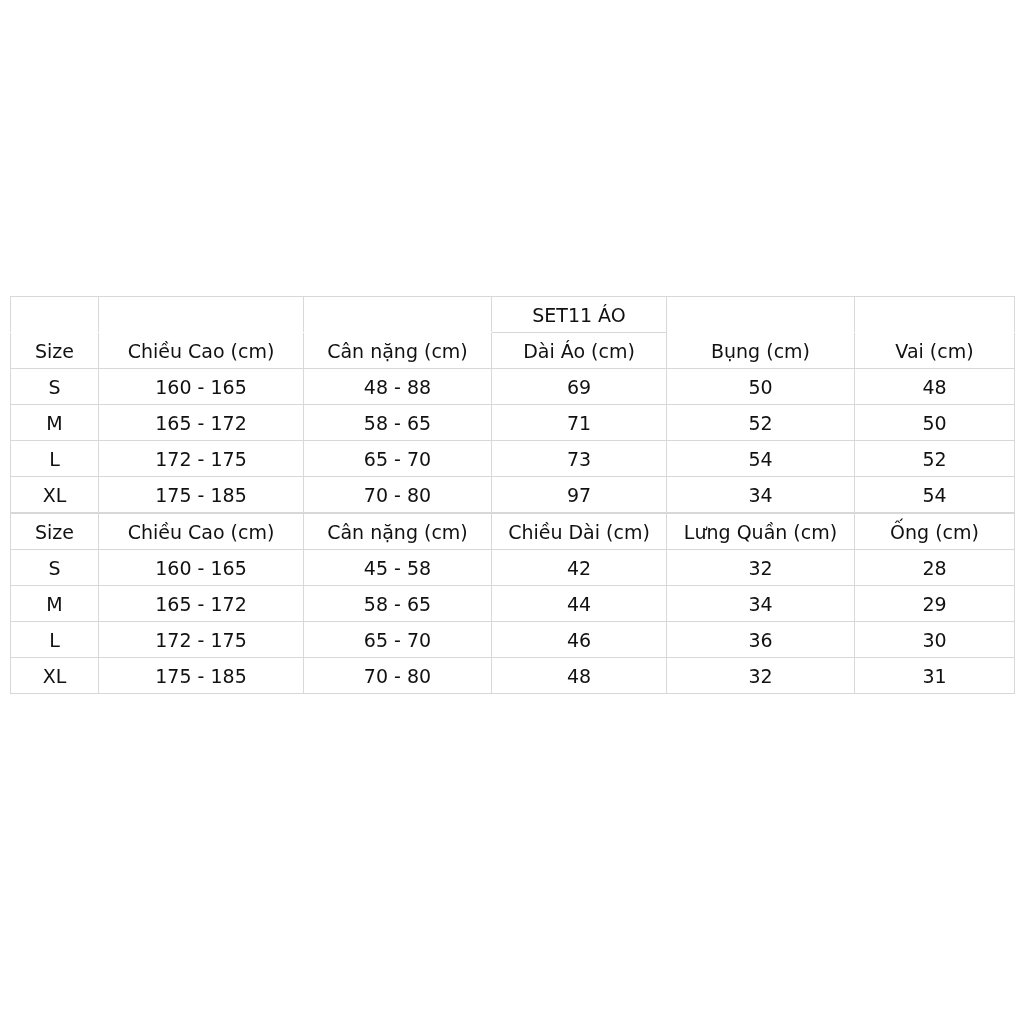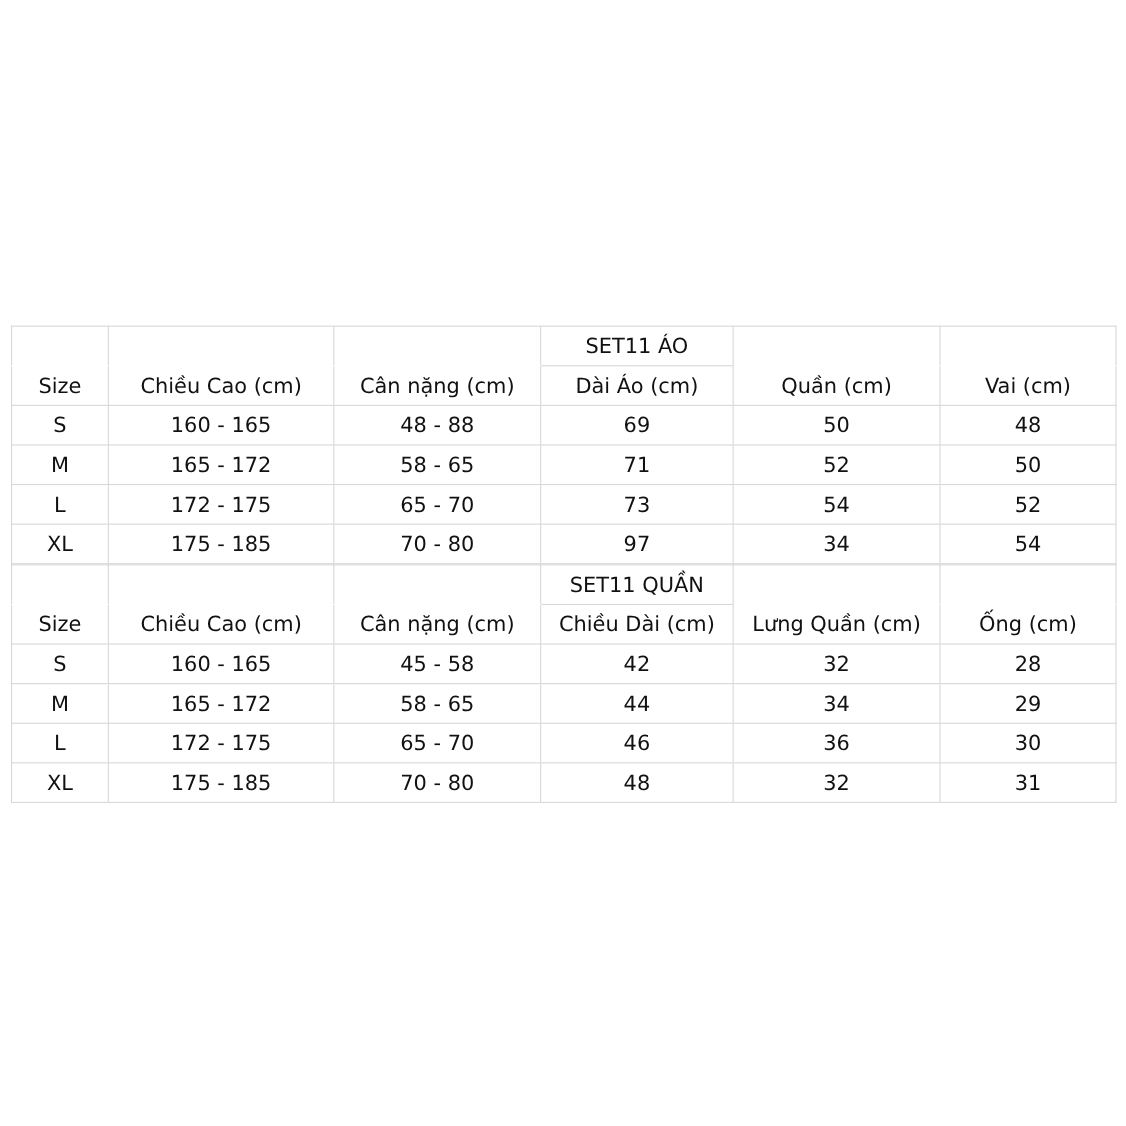--- a/index.html
+++ b/index.html
@@ -86,21 +86,21 @@
         <td class="blank"></td>
         <td>SET11 ÁO</td>
         <td class="blank"></td>
         <td class="blank"></td>
       </tr>
       <tr>
         <th>Size</th>
         <th>Chiều Cao (cm)</th>
         <th>Cân nặng (cm)</th>
         <th>Dài Áo (cm)</th>
-        <th>Quần (cm)</th>
+        <th>Bụng (cm)</th>
         <th>Vai (cm)</th>
       </tr>
       <tr>
         <td class="size-cell">S</td>
         <td class="val">160 - 165</td>
         <td class="val">48 - 88</td>
         <td class="val">69</td>
         <td class="val">50</td>
         <td class="val">48</td>
       </tr>
@@ -134,28 +134,20 @@
   <table class="size-table">
     <colgroup>
       <col class="col-size">
         <col class="col-b">
         <col class="col-c">
         <col class="col-d">
         <col class="col-e">
         <col class="col-f">
     </colgroup>
     <tbody>
-      <tr class="title-row">
-        <td class="blank"></td>
-        <td class="blank"></td>
-        <td class="blank"></td>
-        <td>SET11 QUẦN</td>
-        <td class="blank"></td>
-        <td class="blank"></td>
-      </tr>
       <tr>
         <th>Size</th>
         <th>Chiều Cao (cm)</th>
         <th>Cân nặng (cm)</th>
         <th>Chiều Dài (cm)</th>
         <th>Lưng Quần (cm)</th>
         <th>Ống (cm)</th>
       </tr>
       <tr>
         <td class="size-cell">S</td>

